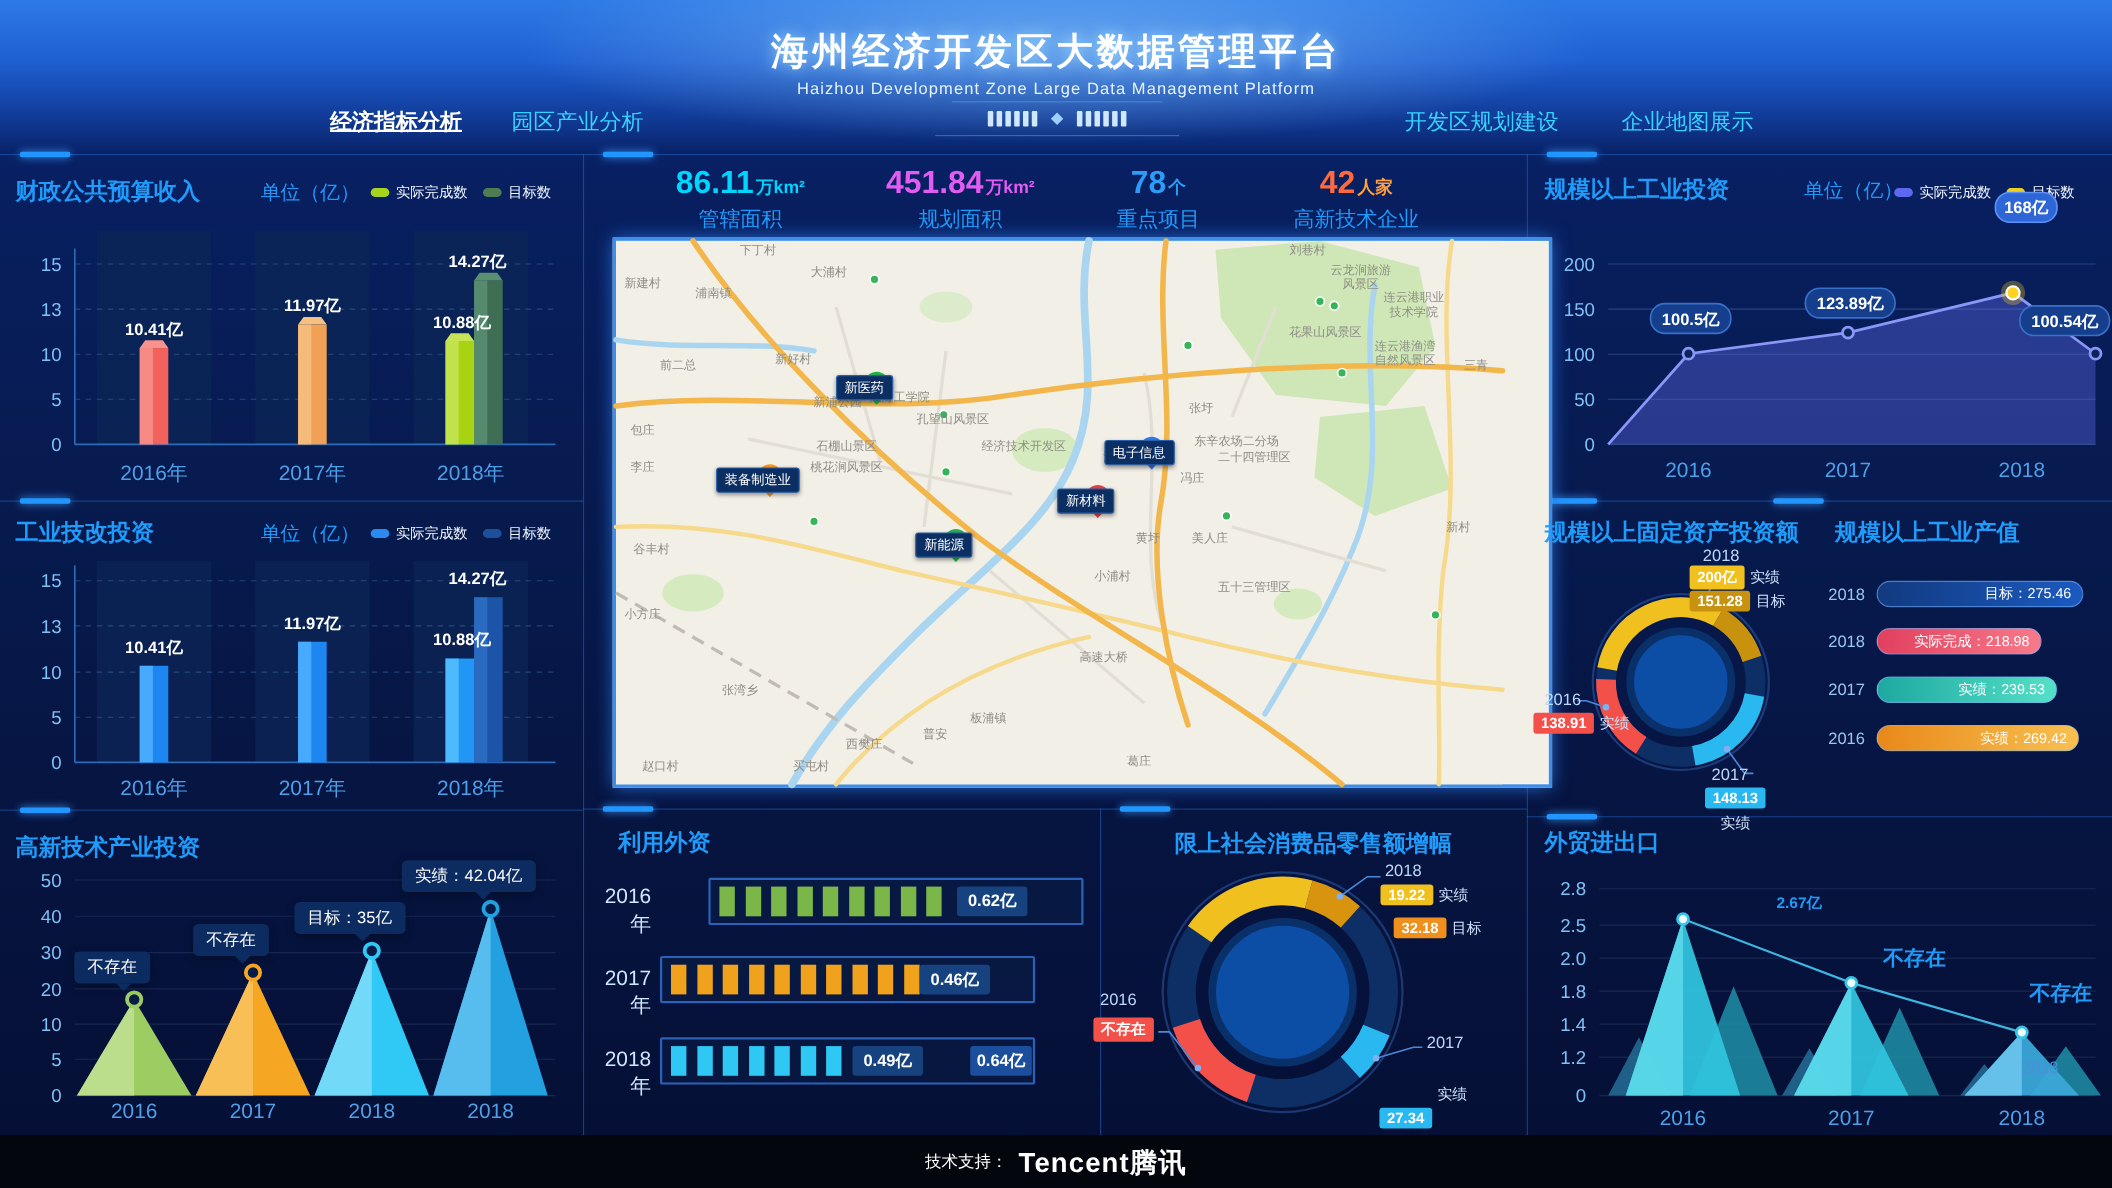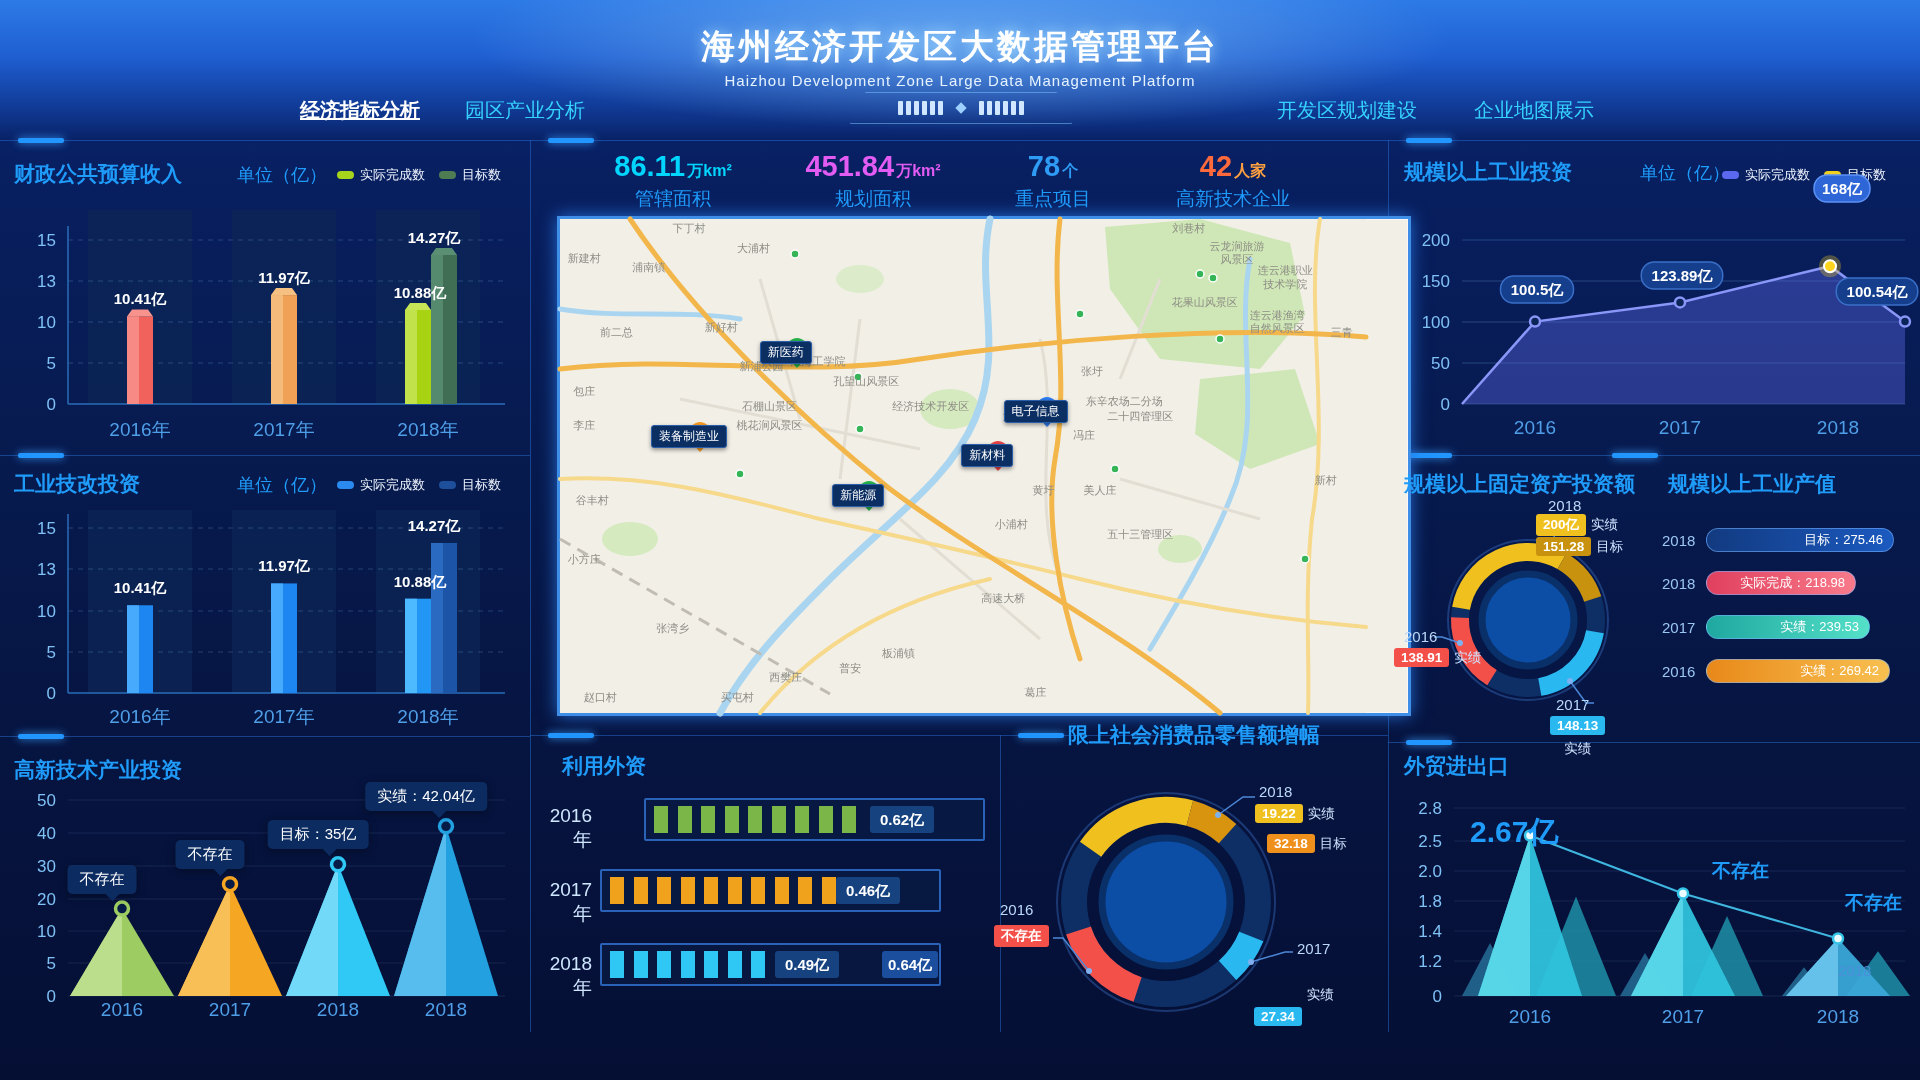--- a/index.html
+++ b/index.html
@@ -448,21 +448,21 @@
         <div class="fo-seg" style="left: 55px; background: rgb(47, 200, 245);"></div>
         <div class="fo-seg" style="left: 78.5px; background: rgb(47, 200, 245);"></div>
         <div class="fo-seg" style="left: 102px; background: rgb(47, 200, 245);"></div>
         <div class="fo-seg" style="left: 125.5px; background: rgb(47, 200, 245);"></div>
         <div class="fo-seg" style="left: 149px; background: rgb(47, 200, 245);"></div>
         <div class="fo-chip" style="left: 173px; width: 64px;">0.49亿</div>
         <div class="fo-chip" style="left: 280px; width: 56px; background: rgb(27, 79, 158);">0.64亿</div>
       </div>
     </div>
 
-  <div class="ptitle" style="left:1000px;top:721px;width:388px;text-align:center">限上社会消费品零售额增幅</div>
+  <div class="ptitle" style="left:1000px;top:753px;width:388px;text-align:center">限上社会消费品零售额增幅</div>
   <svg id="c-retail" style="left:985px;top:775px" width="400" height="255" viewBox="0 0 400 255">
       <circle cx="181" cy="127" r="109" fill="none" stroke="rgba(70,130,220,.35)" stroke-width="2"></circle>
       <circle cx="181" cy="127" r="92" fill="none" stroke="#0d2f66" stroke-width="26"></circle>
       <path d="M105.6,74.2 A92,92 0 0 1 204.8,38.1" fill="none" stroke="#f0c01e" stroke-width="26"></path>
       <path d="M204.8,38.1 A92,92 0 0 1 242.6,58.6" fill="none" stroke="#d8930f" stroke-width="26"></path>
       <path d="M266.3,161.5 A92,92 0 0 1 242.6,195.4" fill="none" stroke="#29b9f0" stroke-width="26"></path>
       <path d="M152.6,214.5 A92,92 0 0 1 93.5,155.4" fill="none" stroke="#f4504a" stroke-width="26"></path>
       <circle cx="181" cy="127" r="64" fill="#0c4da6" stroke="#093068" stroke-width="7"></circle>
       <path d="M233,40 L258,22 L270,22" fill="none" stroke="#4d88d8" stroke-width="1.5"></path>
       <circle cx="233" cy="40" r="3" fill="#7fb0f0"></circle>
@@ -615,23 +615,27 @@
       <polygon points="414,222.25 392,251 436,251" fill="#27739c" opacity="0.8"></polygon>
       <polygon points="448,193.49999999999997 396,251 500,251" fill="#3aa8d8" opacity="0.95"></polygon>
       <polygon points="448,193.49999999999997 396,251 448,251" fill="#6cc4ec" opacity="0.9"></polygon>
       <text x="448" y="278" class="xlab" text-anchor="middle">2018</text>
       <path d="M140,90.5 L293,148.5 L448,193.5" fill="none" stroke="#3fb6e0" stroke-width="2"></path>
       <circle cx="140" cy="90.50000000000001" r="5" fill="#eafcff" stroke="#35c4e8" stroke-width="2.5"></circle>
       <circle cx="293" cy="148.5" r="5" fill="#eafcff" stroke="#35c4e8" stroke-width="2.5"></circle>
       <circle cx="448" cy="193.49999999999997" r="5" fill="#eafcff" stroke="#35c4e8" stroke-width="2.5"></circle>
     </svg>
   <div id="trade-labels">
-      <div class="blab" style="left: 1470px; top: 812px; font-size: 30px;">2.67亿</div>
+      <div class="blab" style="left: 1615px; top: 812px; font-size: 14px;">2.67亿</div>
       <div class="blab" style="left: 1712px; top: 858px; font-size: 19px;">不存在</div>
       <div class="blab" style="left: 1845px; top: 890px; font-size: 19px;">不存在</div>
       <div class="blab" style="left: 1838px; top: 962px; font-size: 15px; color: rgb(74, 144, 217); font-weight: normal;">2018</div>
     </div>
 
+  <footer id="footer">
+    <span class="f-sup">技术支持：</span>
+    <span class="f-brand">Tencent腾讯</span>
+  </footer>
 <div class="tip" style="left: 102px; top: 864.6px;">不存在</div>
     <div class="tip" style="left: 210px; top: 840.15px;">不存在</div>
     <div class="tip" style="left: 318px; top: 820.35px;">目标：35亿</div>
     <div class="tip" style="left: 426px; top: 782.268px;">实绩：42.04亿</div>
   </div>
 
 </body></html>

